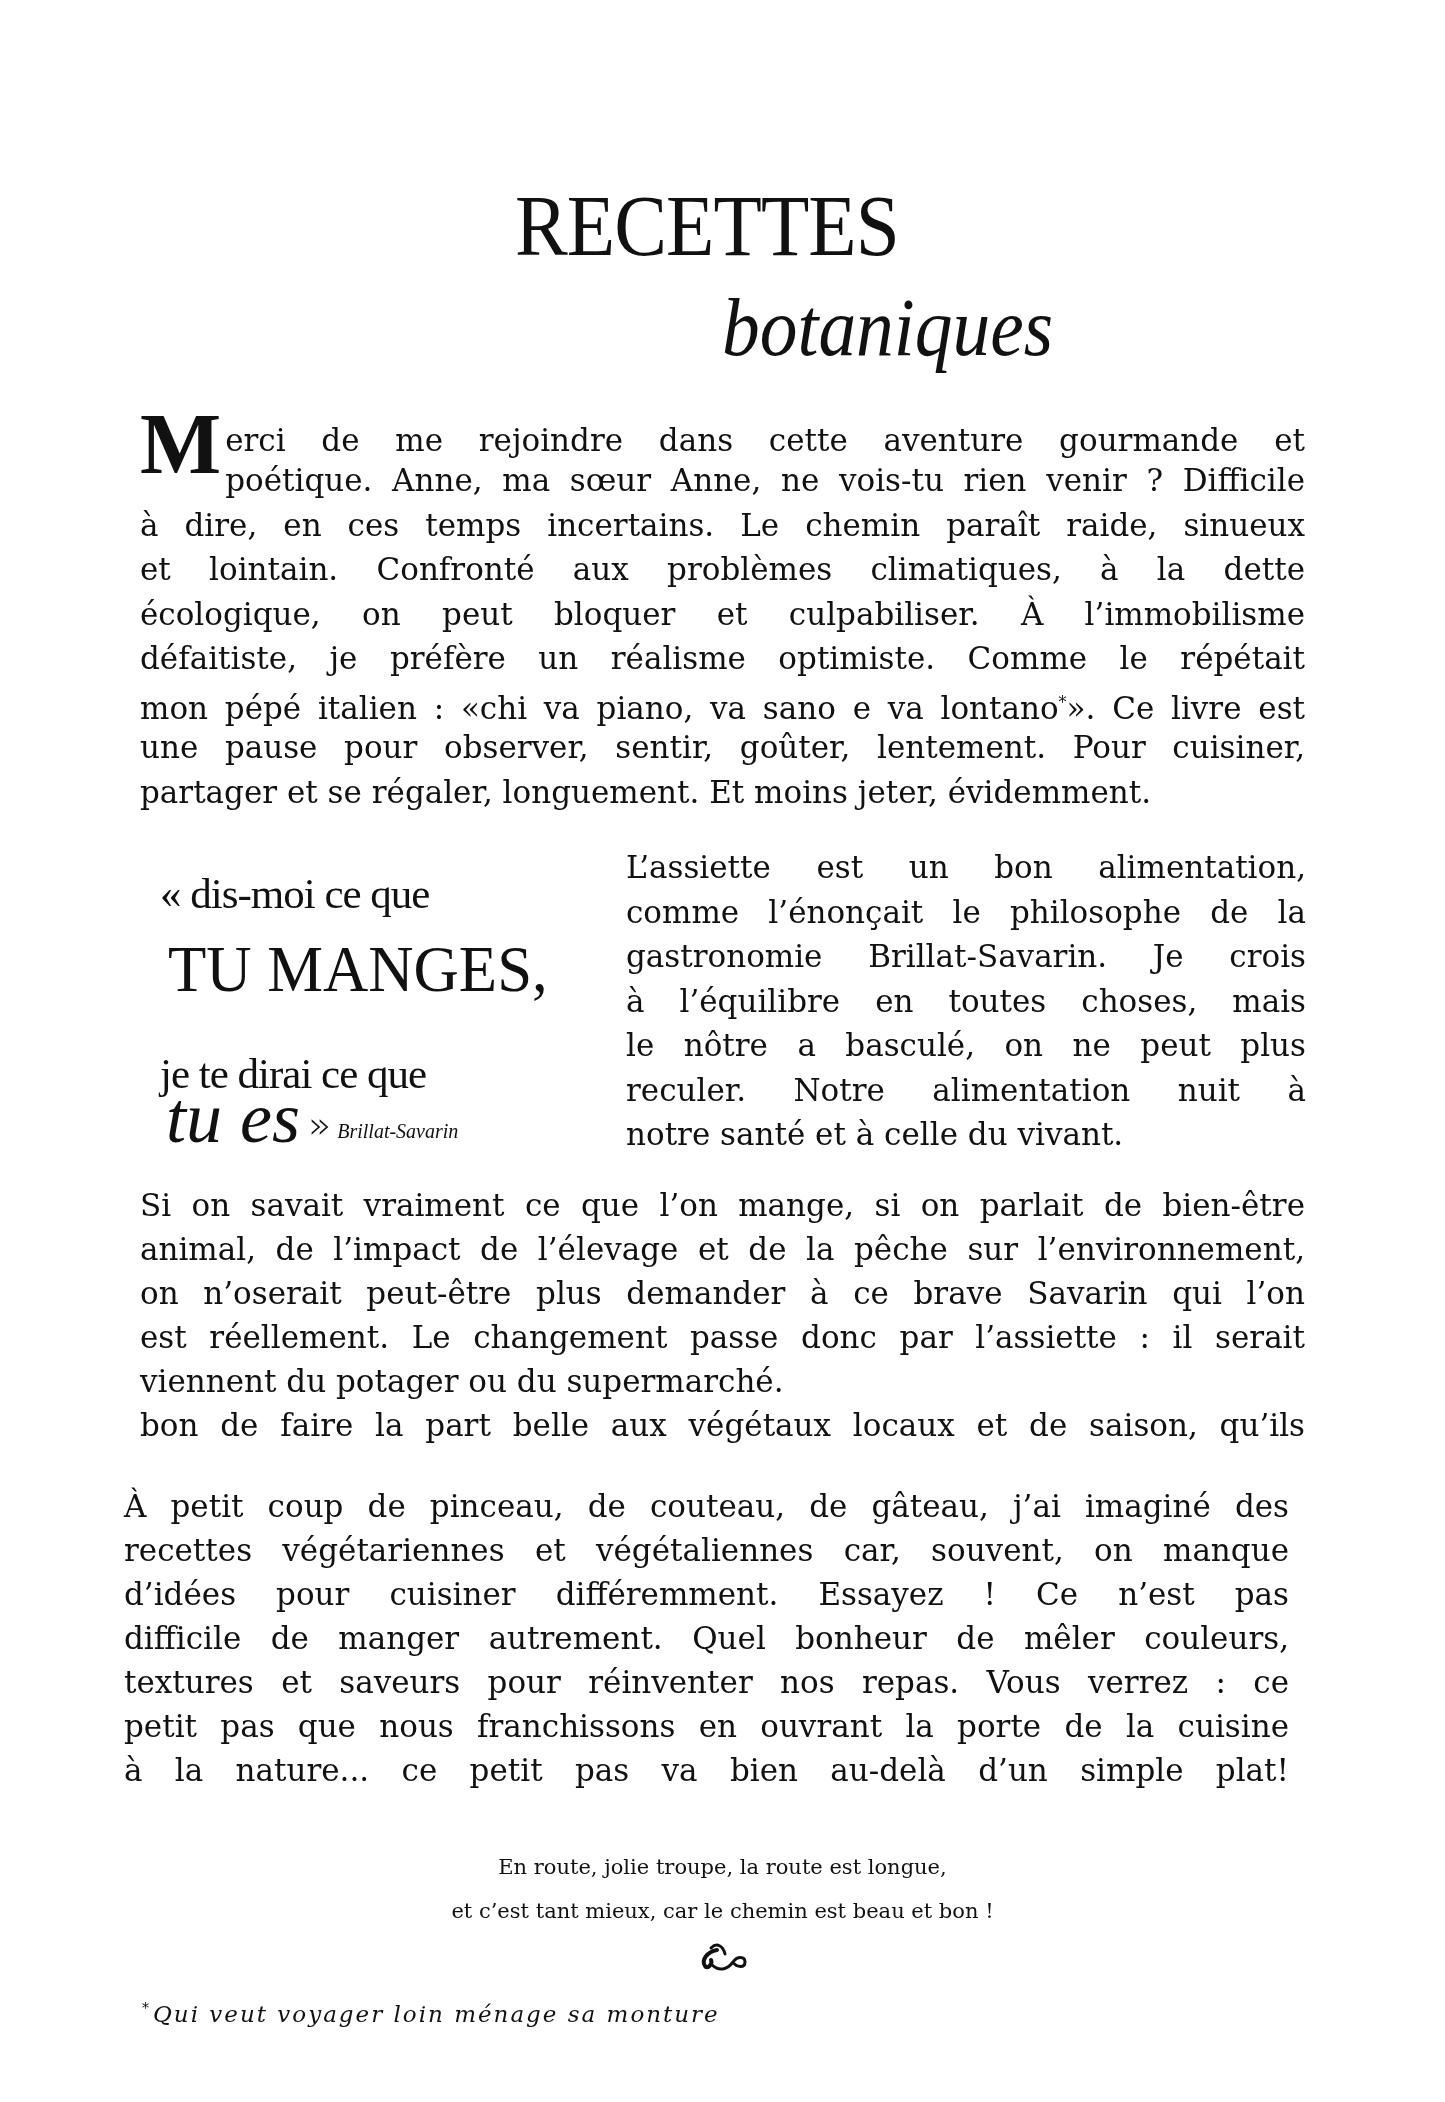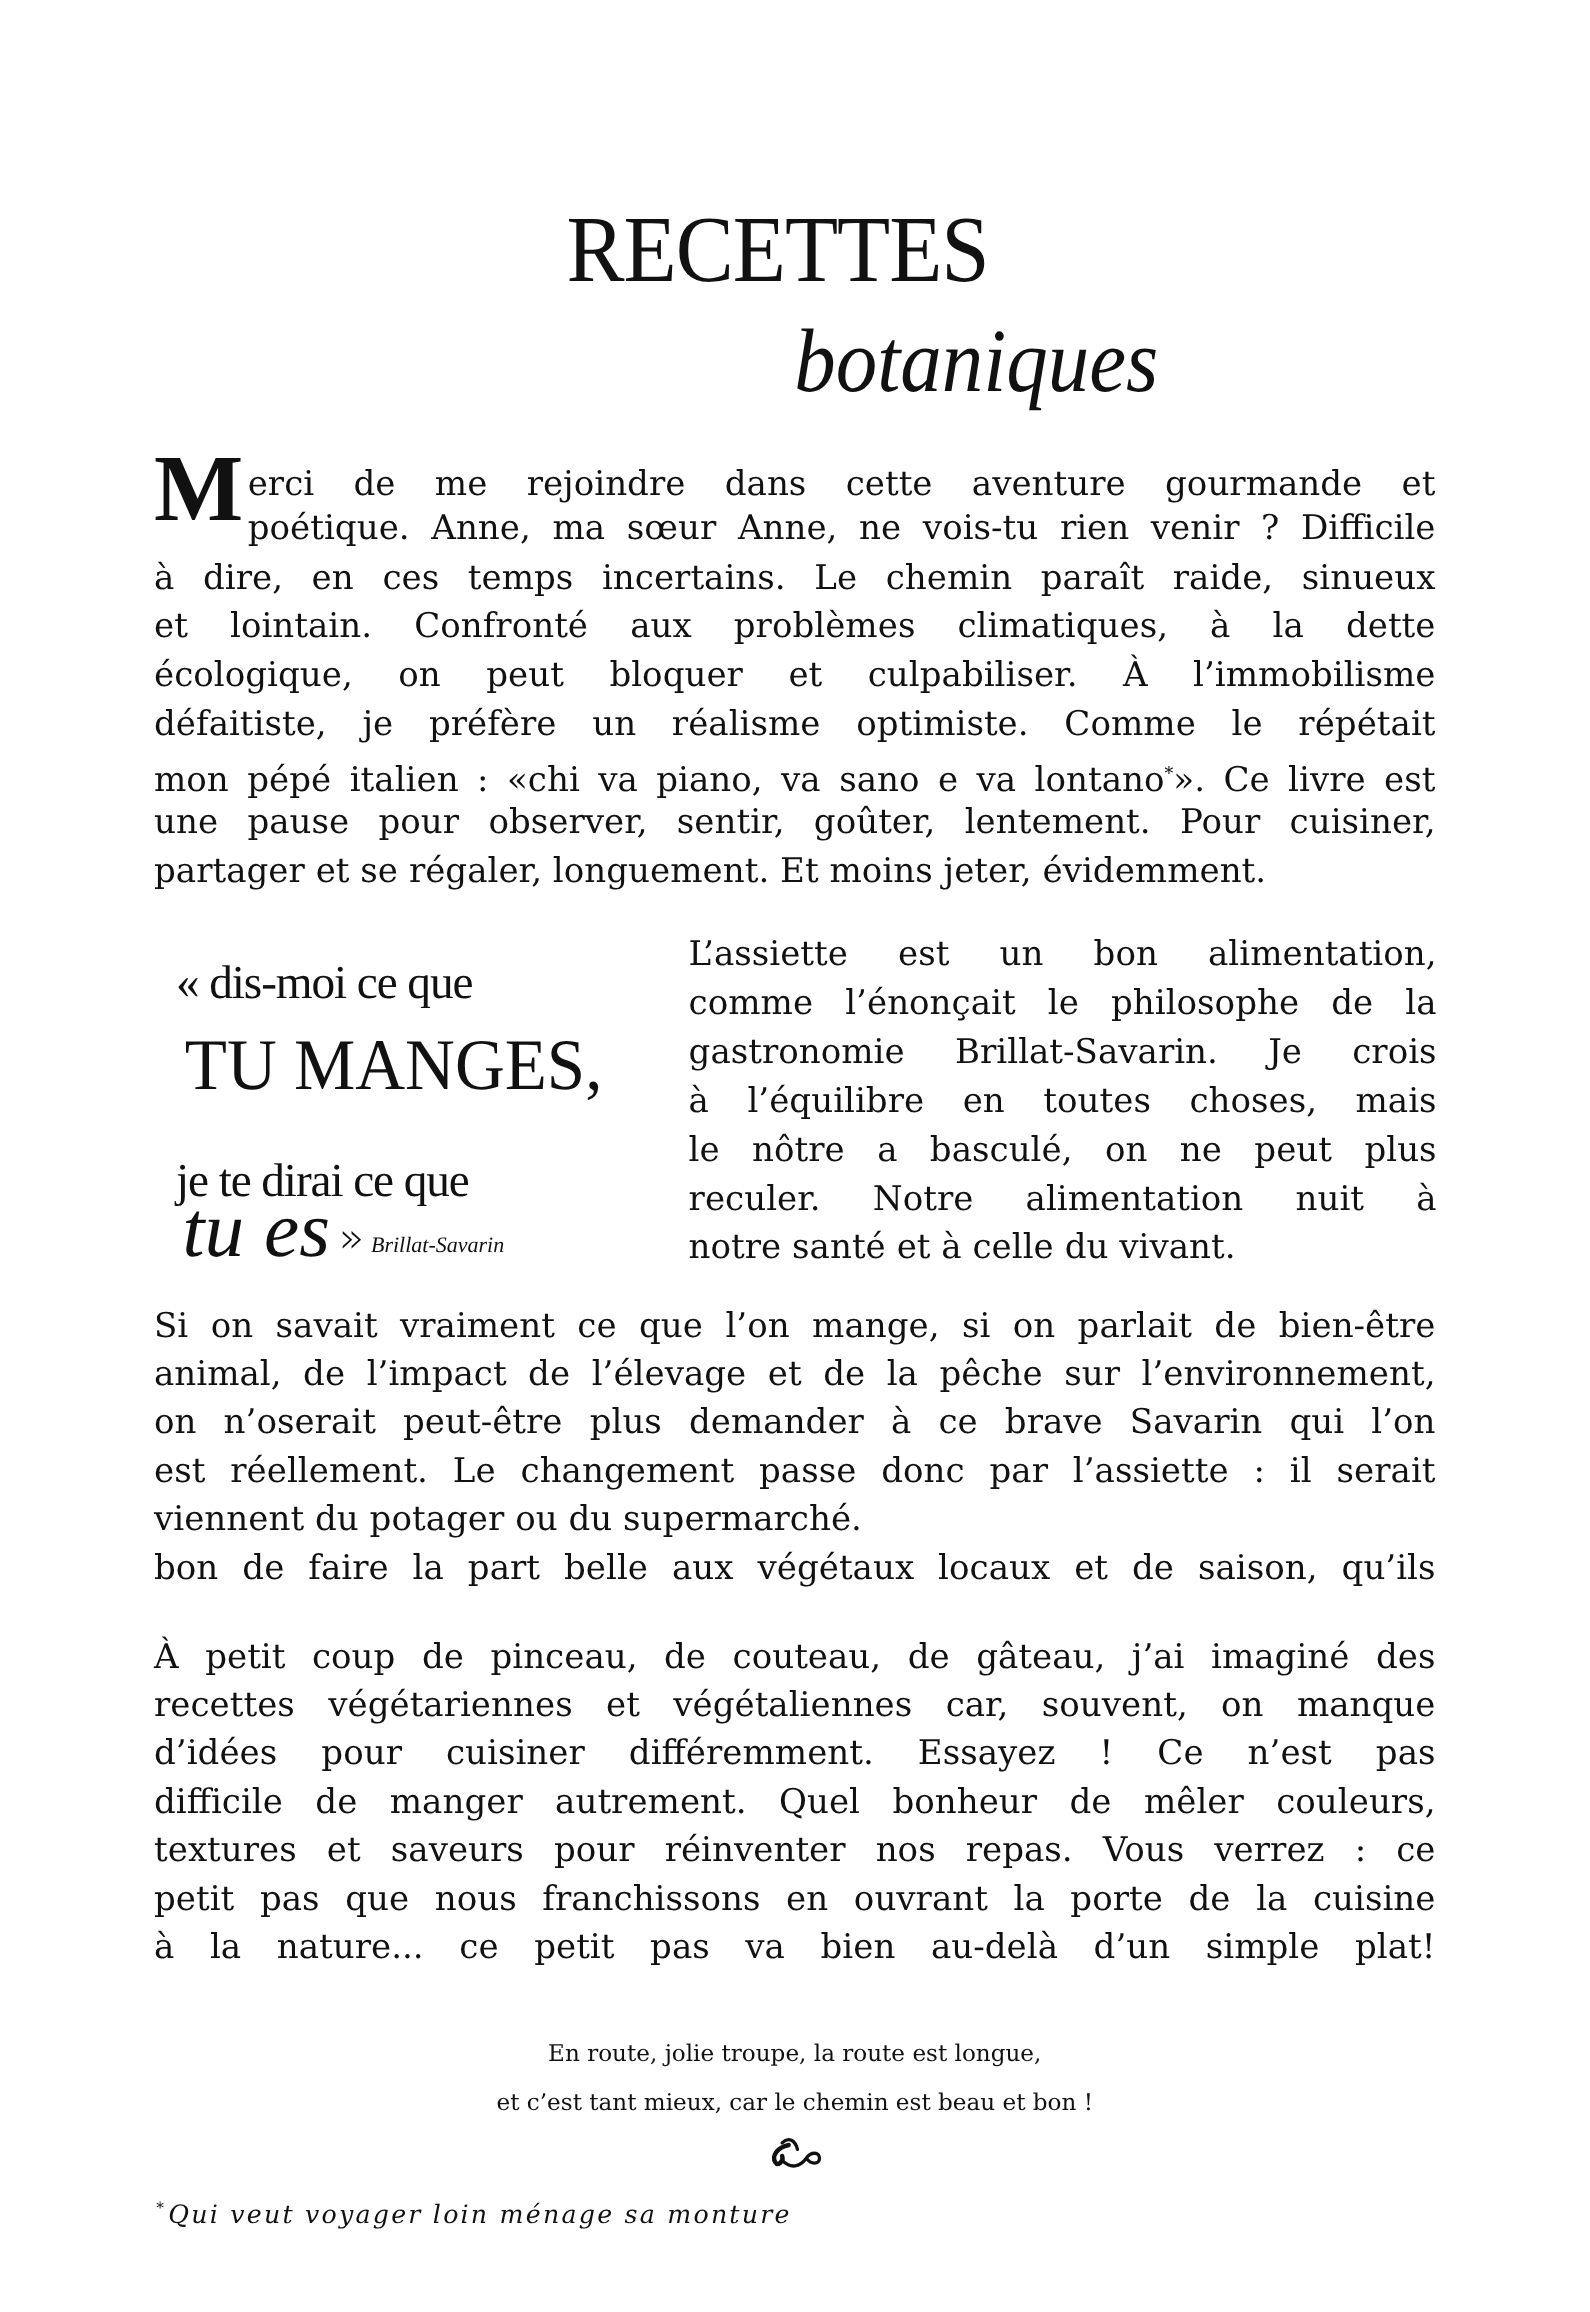--- a/index.html
+++ b/index.html
@@ -51,21 +51,21 @@
   }
   .intro .first { height: 48px; line-height: 60px; }
   .sup { font-size: 16px; vertical-align: super; }
 
   .side { left: 626px; top: 845px; width: 680px; }
   .side .ln { height: 44.5px; line-height: 44.5px; }
 
   .p2 { left: 140px; top: 1183px; width: 1165px; }
   .p2 .ln { height: 44px; line-height: 44px; }
 
-  .p3 { left: 140px; top: 1484px; width: 1165px; }
+  .p3 { left: 124px; top: 1484px; width: 1165px; }
   .p3 .ln { height: 44px; line-height: 44px; }
 
   .closing {
     position: absolute; left: 140px; top: 1845px; width: 1165px;
     font-family: "DejaVu Serif", serif; font-size: 21px;
     text-align: center; margin: 0;
   }
   .closing .ln { display: block; height: 44px; line-height: 44px; white-space: nowrap; }
 
   

